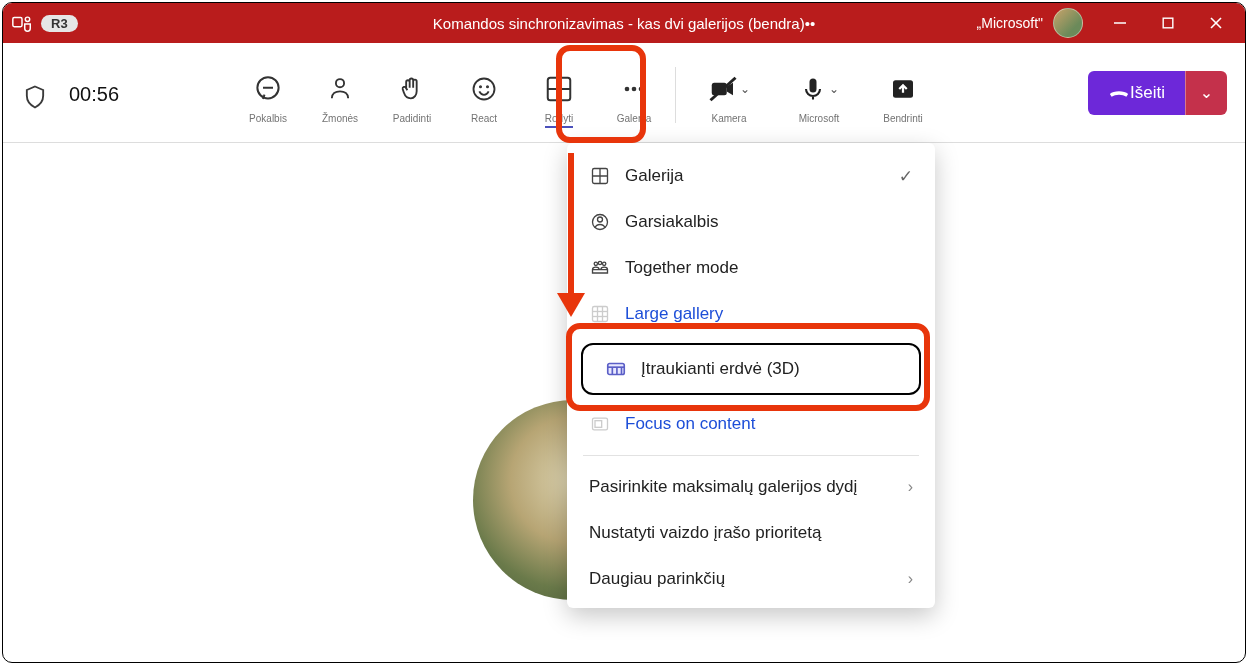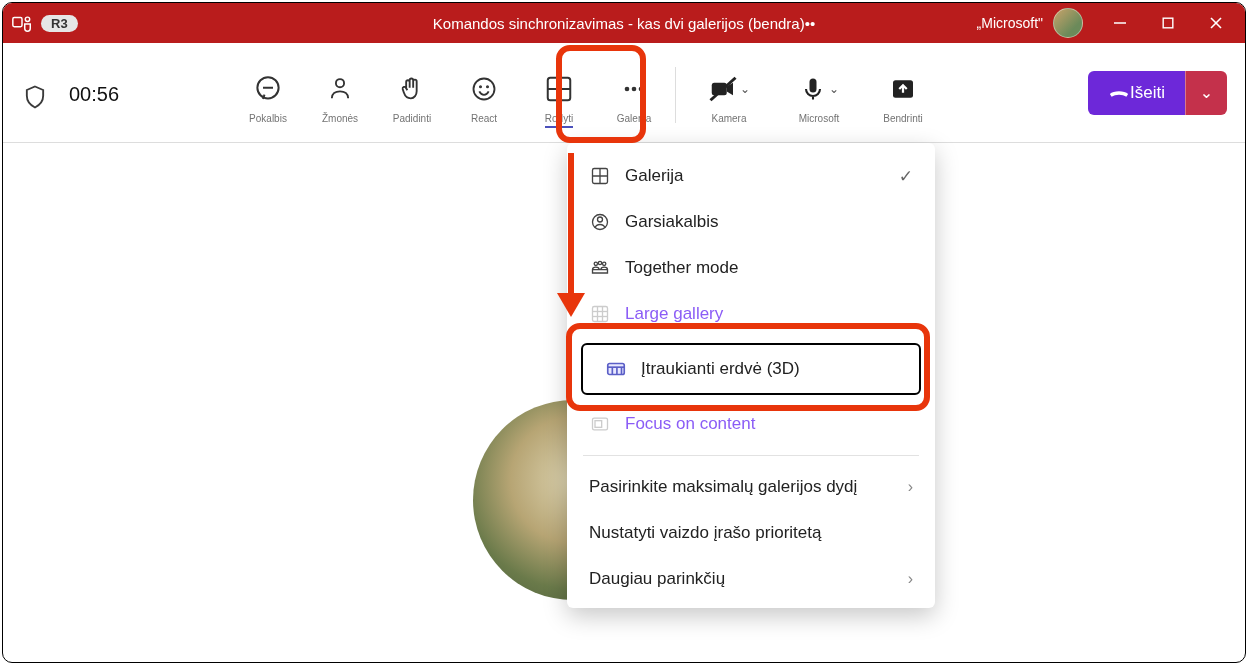--- a/index.html
+++ b/index.html
@@ -145,29 +145,29 @@
 .menu-item {
   display: flex; align-items: center;
   height: 46px;
   padding: 0 22px;
   font-size: 17px;
   color: #222;
   cursor: pointer;
   gap: 14px;
   position: relative;
 }
-.menu-item.disabled { color: #8b5cf6; cursor: default; }
+.menu-item.disabled { color: #1d4ed8; cursor: default; }
 .menu-item .mi-icon { width: 22px; height: 22px; flex-shrink: 0; display:flex; align-items:center; justify-content:center; }
 .menu-item .check { margin-left: auto; color: #666; }
 .menu-item .chev-r { margin-left: auto; color: #888; font-size: 16px; }
 .menu-sep { height: 1px; background: #e2e2e2; margin: 8px 16px; }
 .menu-item.boxed {
   margin: 6px 14px;
   border: 2px solid #000;
-  border-radius: 6px;
+  border-radius: 12px;
   height: 52px;
 }
 
 
 .participant {
   position: absolute;
   left: 470px; top: 397px;
   width: 200px; height: 200px;
   border-radius: 50%;
   background: radial-gradient(circle at 50% 40%, #dcd3b0 0%, #b7a574 40%, #6a7a4a 70%, #4a5a3a 100%);

